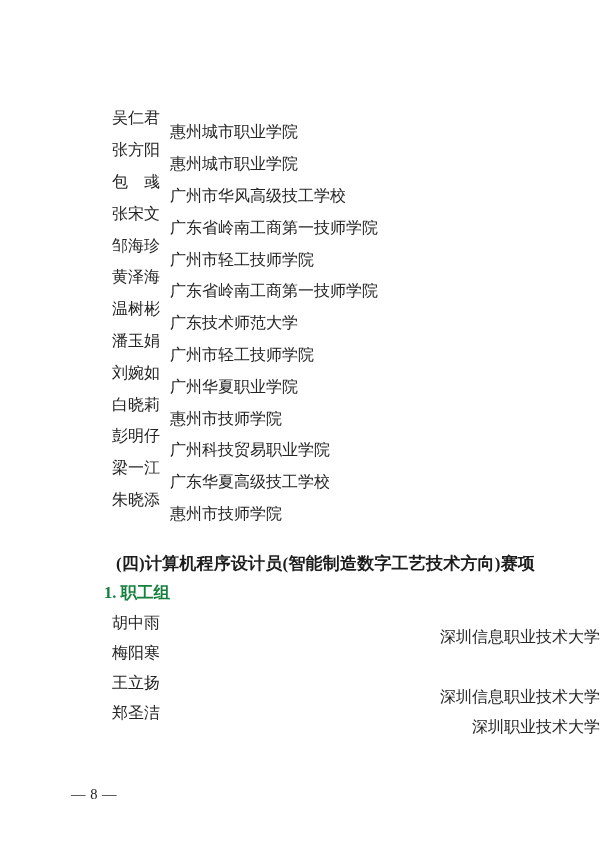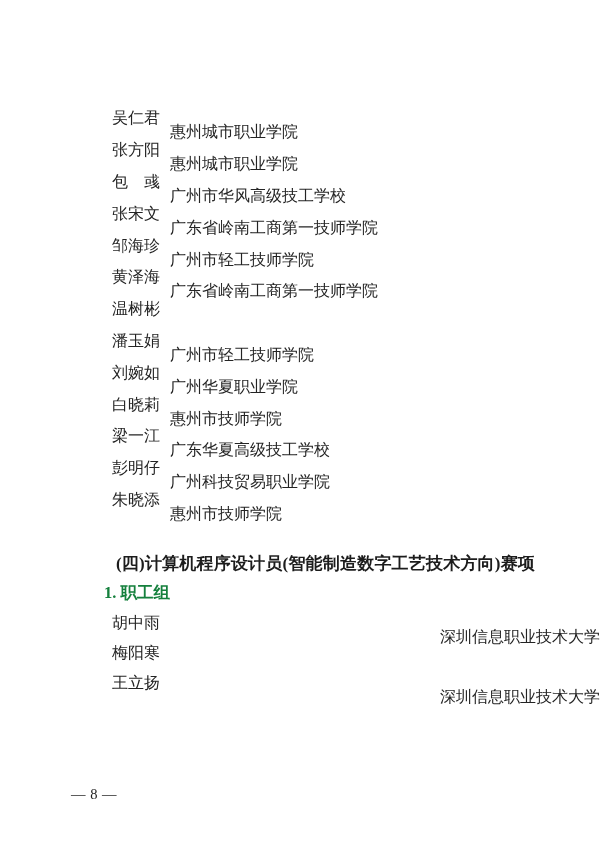--- a/index.html
+++ b/index.html
@@ -106,55 +106,60 @@
       <div class="row">
         <span class="name">邹海珍</span>
         <span class="school">广州市轻工技师学院</span>
       </div>
       <div class="row">
         <span class="name">黄泽海</span>
         <span class="school">广东省岭南工商第一技师学院</span>
       </div>
       <div class="row">
         <span class="name">温树彬</span>
+        <span class="school">广东技术师范大学</span>
       </div>
       <div class="row">
         <span class="name">潘玉娟</span>
         <span class="school">广州市轻工技师学院</span>
       </div>
       <div class="row">
         <span class="name">刘婉如</span>
         <span class="school">广州华夏职业学院</span>
       </div>
       <div class="row">
         <span class="name">白晓莉</span>
         <span class="school">惠州市技师学院</span>
       </div>
       <div class="row">
+        <span class="name">彭明仔</span>
+        <span class="school">广州科技贸易职业学院</span>
+      </div>
+      <div class="row">
         <span class="name">梁一江</span>
         <span class="school">广东华夏高级技工学校</span>
-      </div>
-      <div class="row">
-        <span class="name">彭明仔</span>
-        <span class="school">广州科技贸易职业学院</span>
       </div>
       <div class="row">
         <span class="name">朱晓添</span>
         <span class="school">惠州市技师学院</span>
       </div>
     </div>
   <div class="heading">(四)计算机程序设计员(智能制造数字工艺技术方向)赛项</div>
   <div class="groups" id="groups">
       <div class="group-label">1. 职工组</div>
       <div class="row">
         <span class="name">胡中雨</span>
         <span class="school">深圳信息职业技术大学</span>
       </div>
       <div class="row">
         <span class="name">梅阳寒</span>
       </div>
       <div class="row">
         <span class="name">王立扬</span>
         <span class="school">深圳信息职业技术大学</span>
       </div>
+      <div class="row">
+        <span class="name">郑圣洁</span>
+        <span class="school">深圳职业技术大学</span>
+      </div>
     </div>
   <div class="pageno">— 8 —</div>
 </div>
 
 </body></html>

